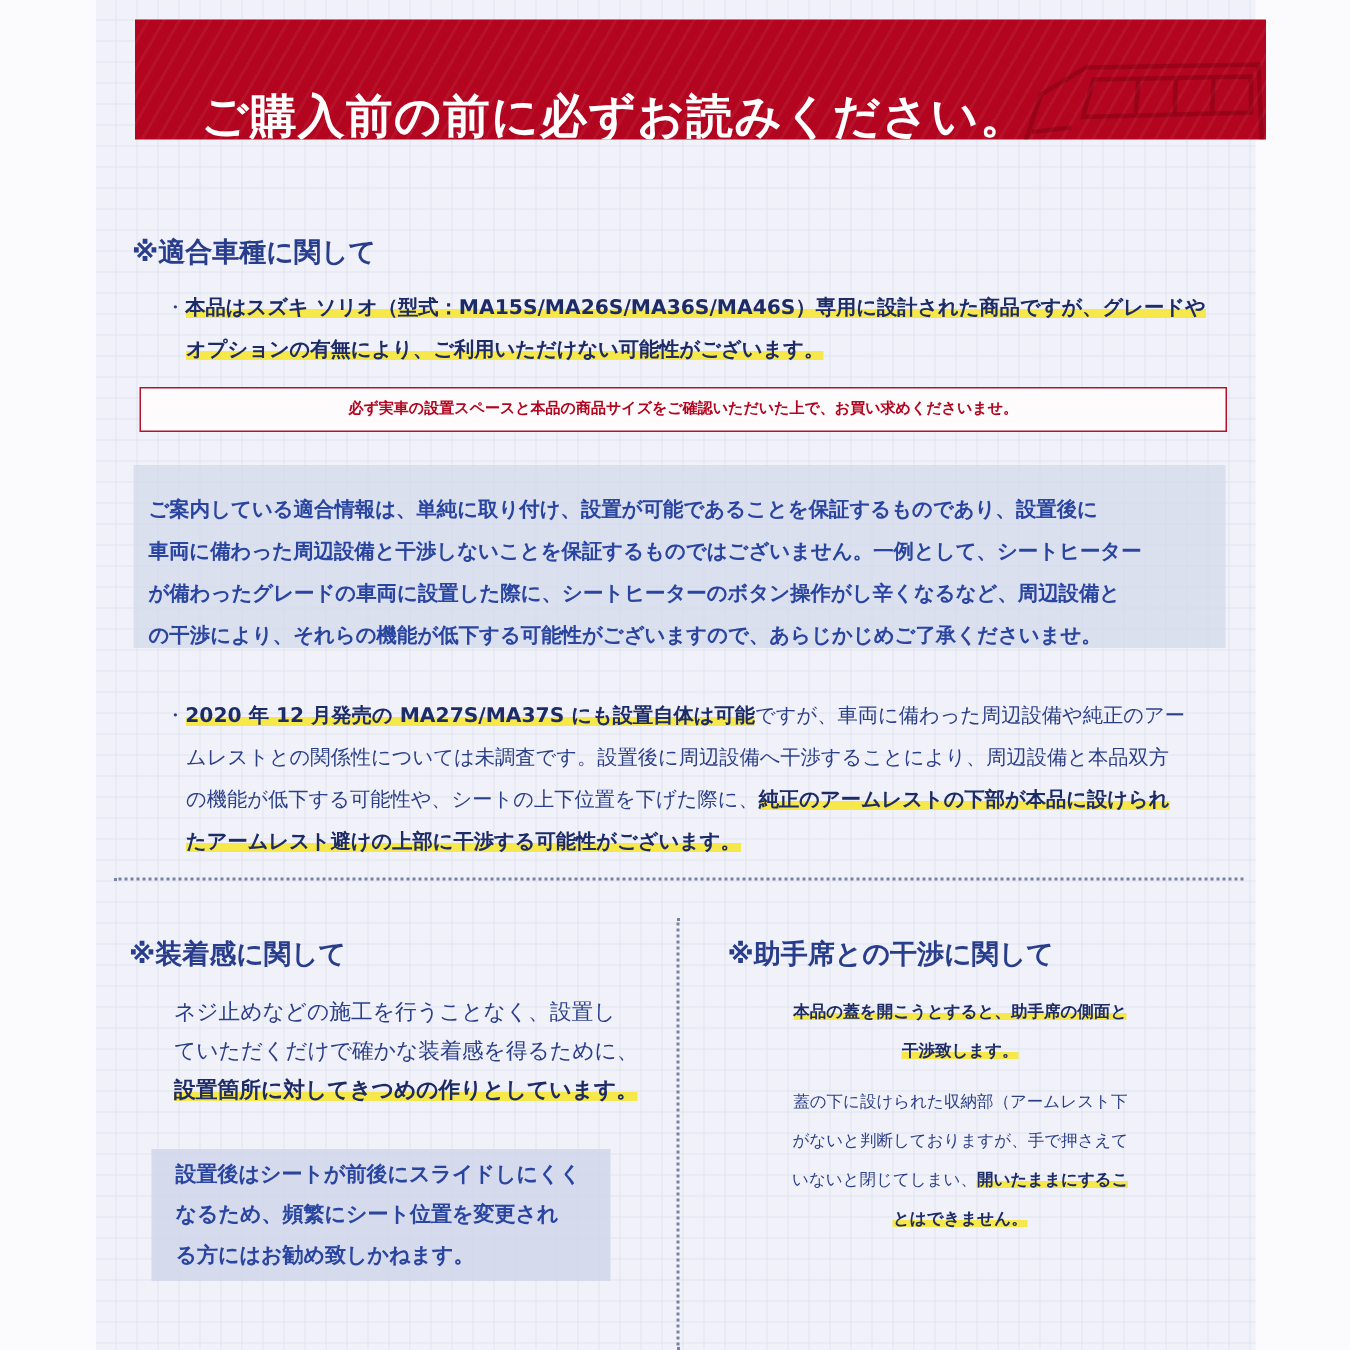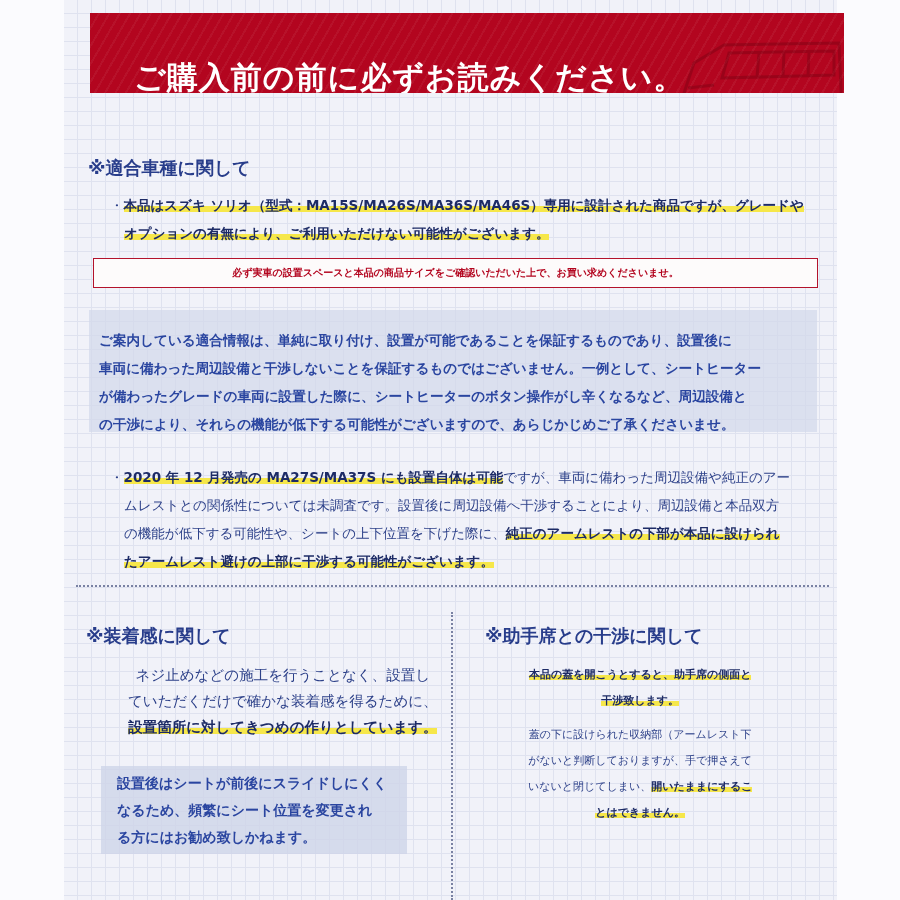--- a/index.html
+++ b/index.html
@@ -122,21 +122,21 @@
     </div>
     <div class="line" style="padding-left:14px;">
       <span class="bold hl">たアームレスト避けの上部に干渉する可能性がございます。</span>
     </div>
   </div>
 
   <div class="divider-h"></div>
   <div class="divider-v"></div>
 
   <div class="h2" style="left:22px;top:624px;">※装着感に関して</div>
-  <div class="para" style="left:36px;top:662px;font-size:14.5px;line-height:26px;text-align:center;">
+  <div class="para" style="left:24px;top:662px;font-size:14.5px;line-height:26px;">
     <div class="line">ネジ止めなどの施工を行うことなく、設置し</div>
     <div class="line">ていただくだけで確かな装着感を得るために、</div>
     <div class="line"><span class="bold hl">設置箇所に対してきつめの作りとしています。</span></div>
   </div>
 
   <div class="note-box">
     <p>設置後はシートが前後にスライドしにくく</p>
     <p>なるため、頻繁にシート位置を変更され</p>
     <p>る方にはお勧め致しかねます。</p>
   </div>

